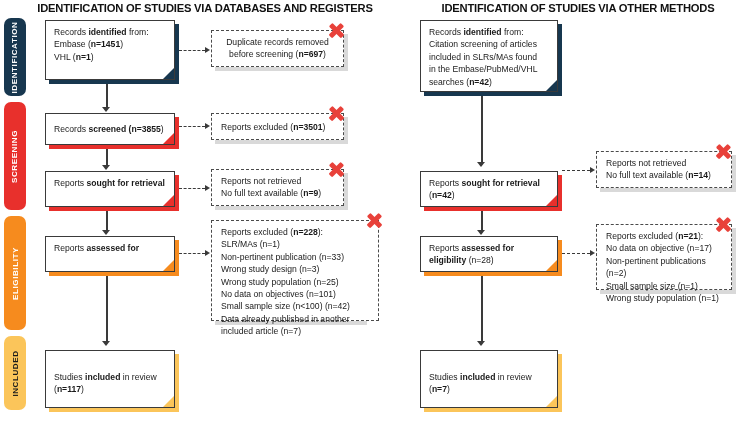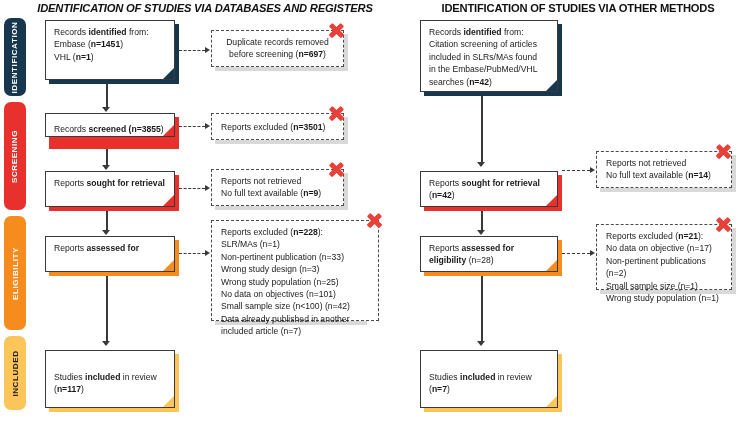--- a/index.html
+++ b/index.html
@@ -118,21 +118,21 @@
     margin-left:-8.5px;margin-top:-2.7px;
   }
   .xmark i:first-child{transform:rotate(45deg);}
   .xmark i:last-child{transform:rotate(-45deg);}
 </style>
 </head>
 <body>
 
 <div id="stage">
 
-  <div class="col-title" style="left:30px;top:2px;width:350px;font-style:italic;">IDENTIFICATION OF STUDIES VIA DATABASES AND REGISTERS</div>
+  <div class="col-title" style="left:30px;top:2px;width:350px;">IDENTIFICATION OF STUDIES VIA DATABASES AND REGISTERS</div>
   <div class="col-title" style="left:410px;top:2px;width:336px;">IDENTIFICATION OF STUDIES VIA OTHER METHODS</div>
 
   <div class="phase" style="left:4px;top:18px;width:22px;height:78px;background:#17374f;">
     <span style="color:#ffffff">IDENTIFICATION</span>
   </div>
   <div class="phase" style="left:4px;top:102px;width:22px;height:108px;background:#e8302c;">
     <span style="color:#ffffff">SCREENING</span>
   </div>
   <div class="phase" style="left:4px;top:216px;width:22px;height:114px;background:#f68b1e;">
     <span style="color:#ffffff">ELIGIBILITY</span>
@@ -158,21 +158,21 @@
       <i></i>
       <i></i>
     </div>
   <div class="hdash" style="left:179px;top:50px;width:26px;"></div>
   <div class="arrow-right" style="left:205px;top:46.5px;"></div>
 
   <div class="vline" style="left:106px;top:84px;height:25px;"></div>
   <div class="arrow-down" style="left:102px;top:107px;"></div>
 
   <div class="node-shadow" style="left:49px;top:117px;width:130px;height:32px;background:#e8302c;"></div>
-  <div class="node" style="left:45px;top:113px;width:130px;height:24px;padding-top:9px;">
+  <div class="node" style="left:45px;top:113px;width:130px;height:32px;padding-top:9px;">
     <div><span>Records </span><b>screened (n=3855</b><span>)</span></div>
     <span class="corner" style="border-bottom-color:#e8302c;border-left-color:transparent;"></span>
   </div>
 
   <div class="dnode-shadow" style="left:215px;top:117px;width:133px;height:27px;"></div>
   <div class="dnode" style="left:211px;top:113px;width:133px;height:27px;padding-top:7px;">
     <div><span>Reports excluded (</span><b>n=3501</b><span>)</span></div>
   </div>
   <div class="xmark" style="left:326px;top:104px;">
       <i></i>

